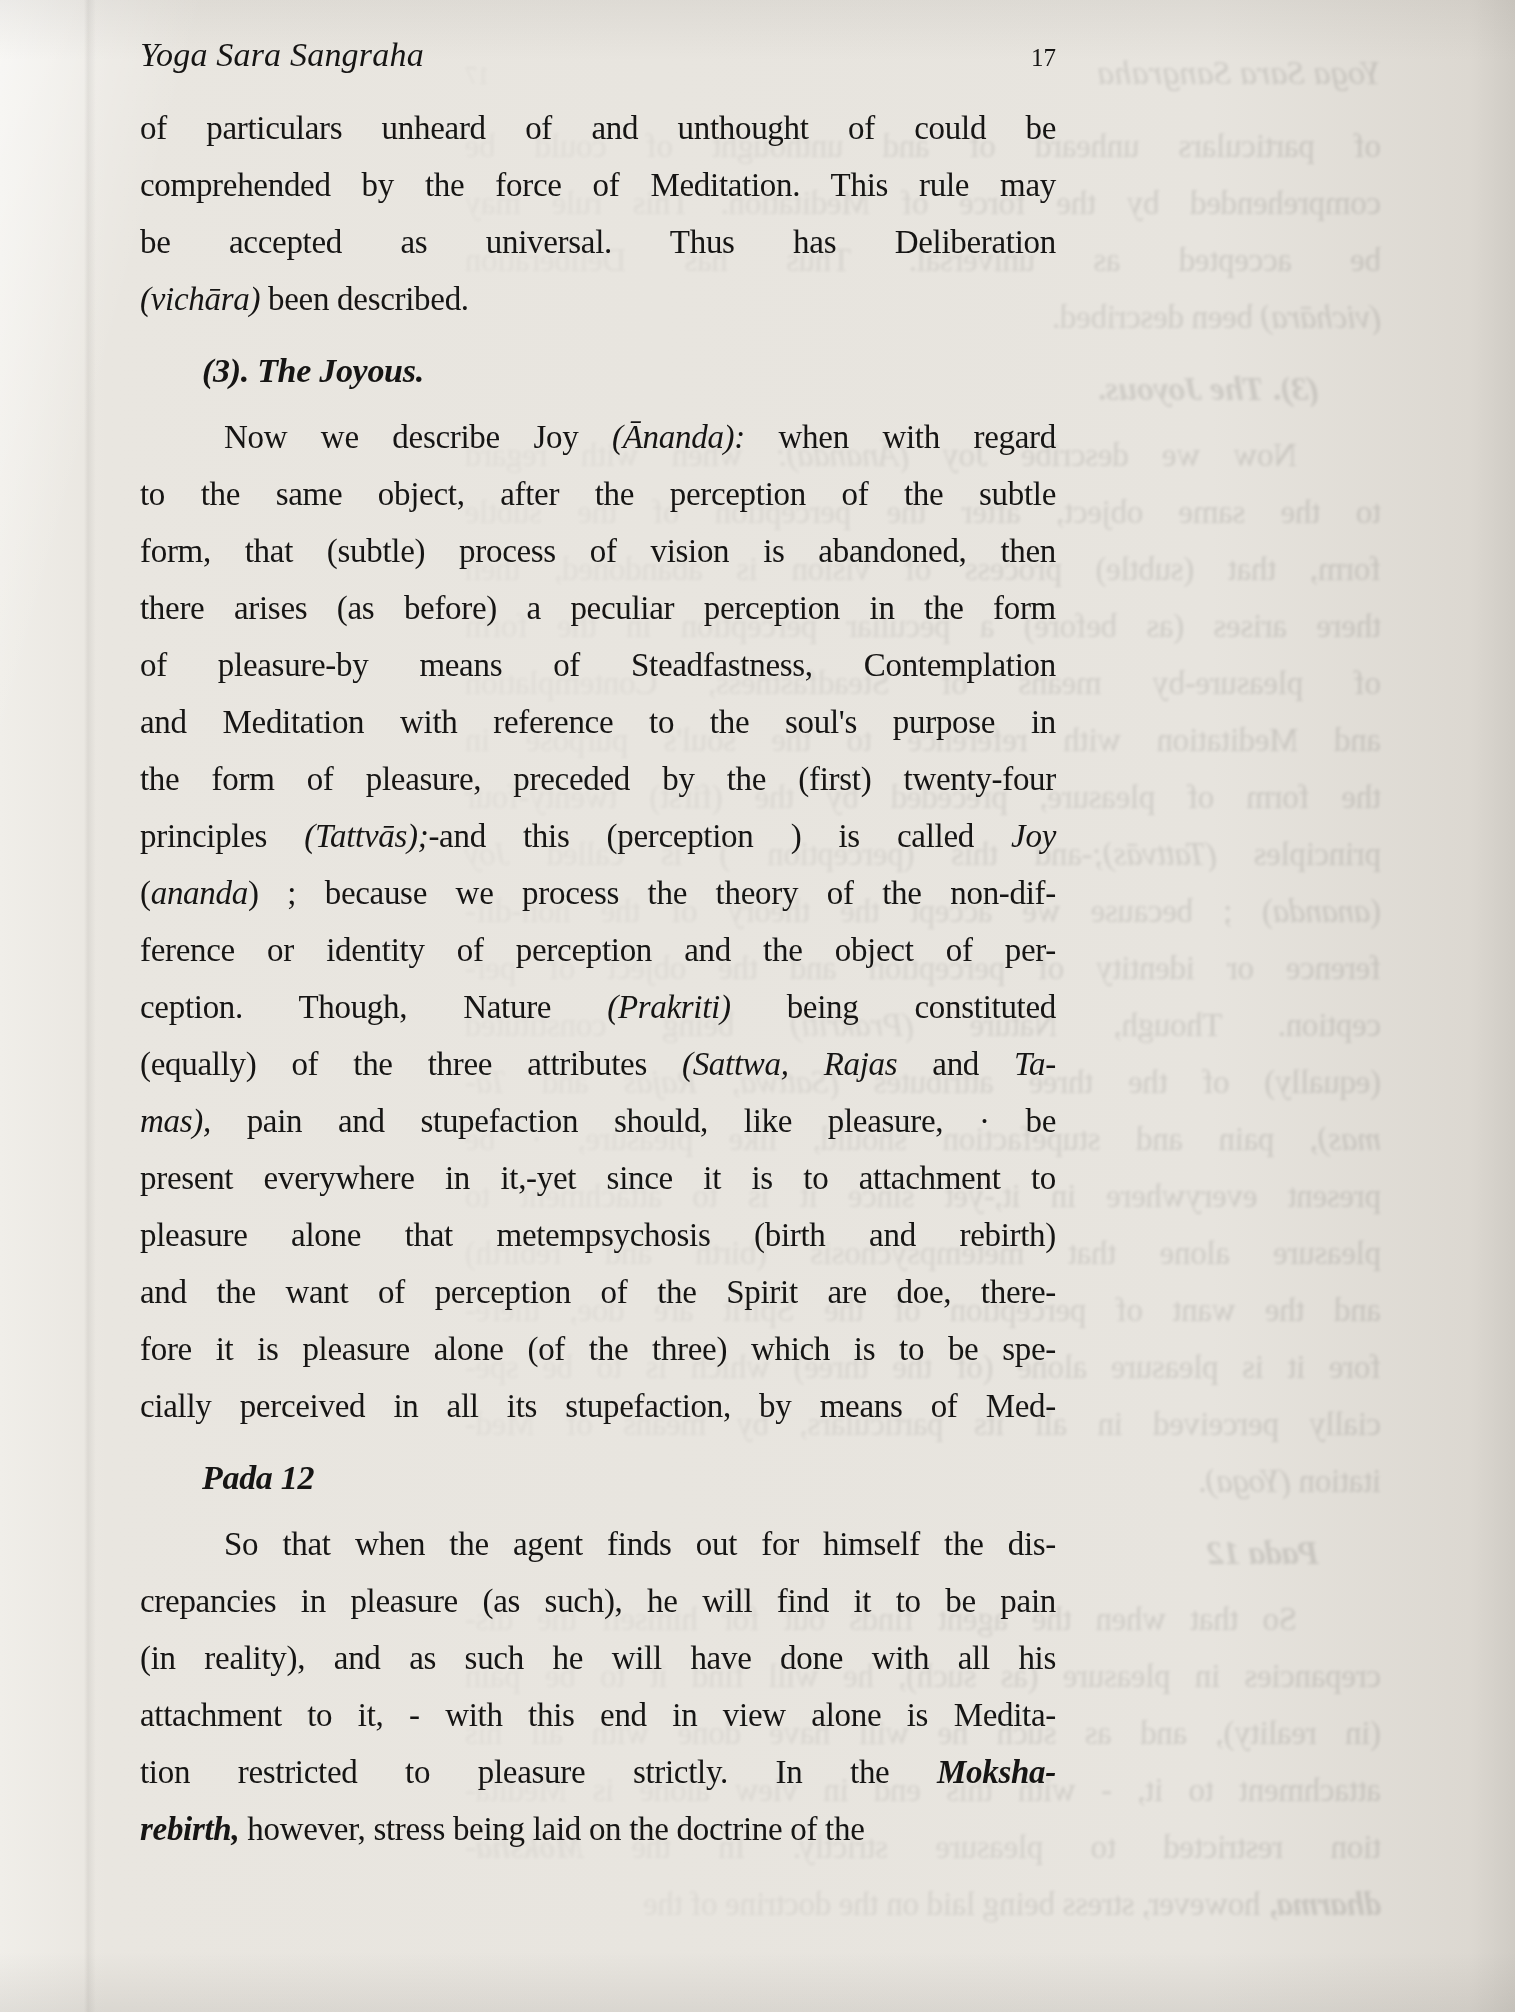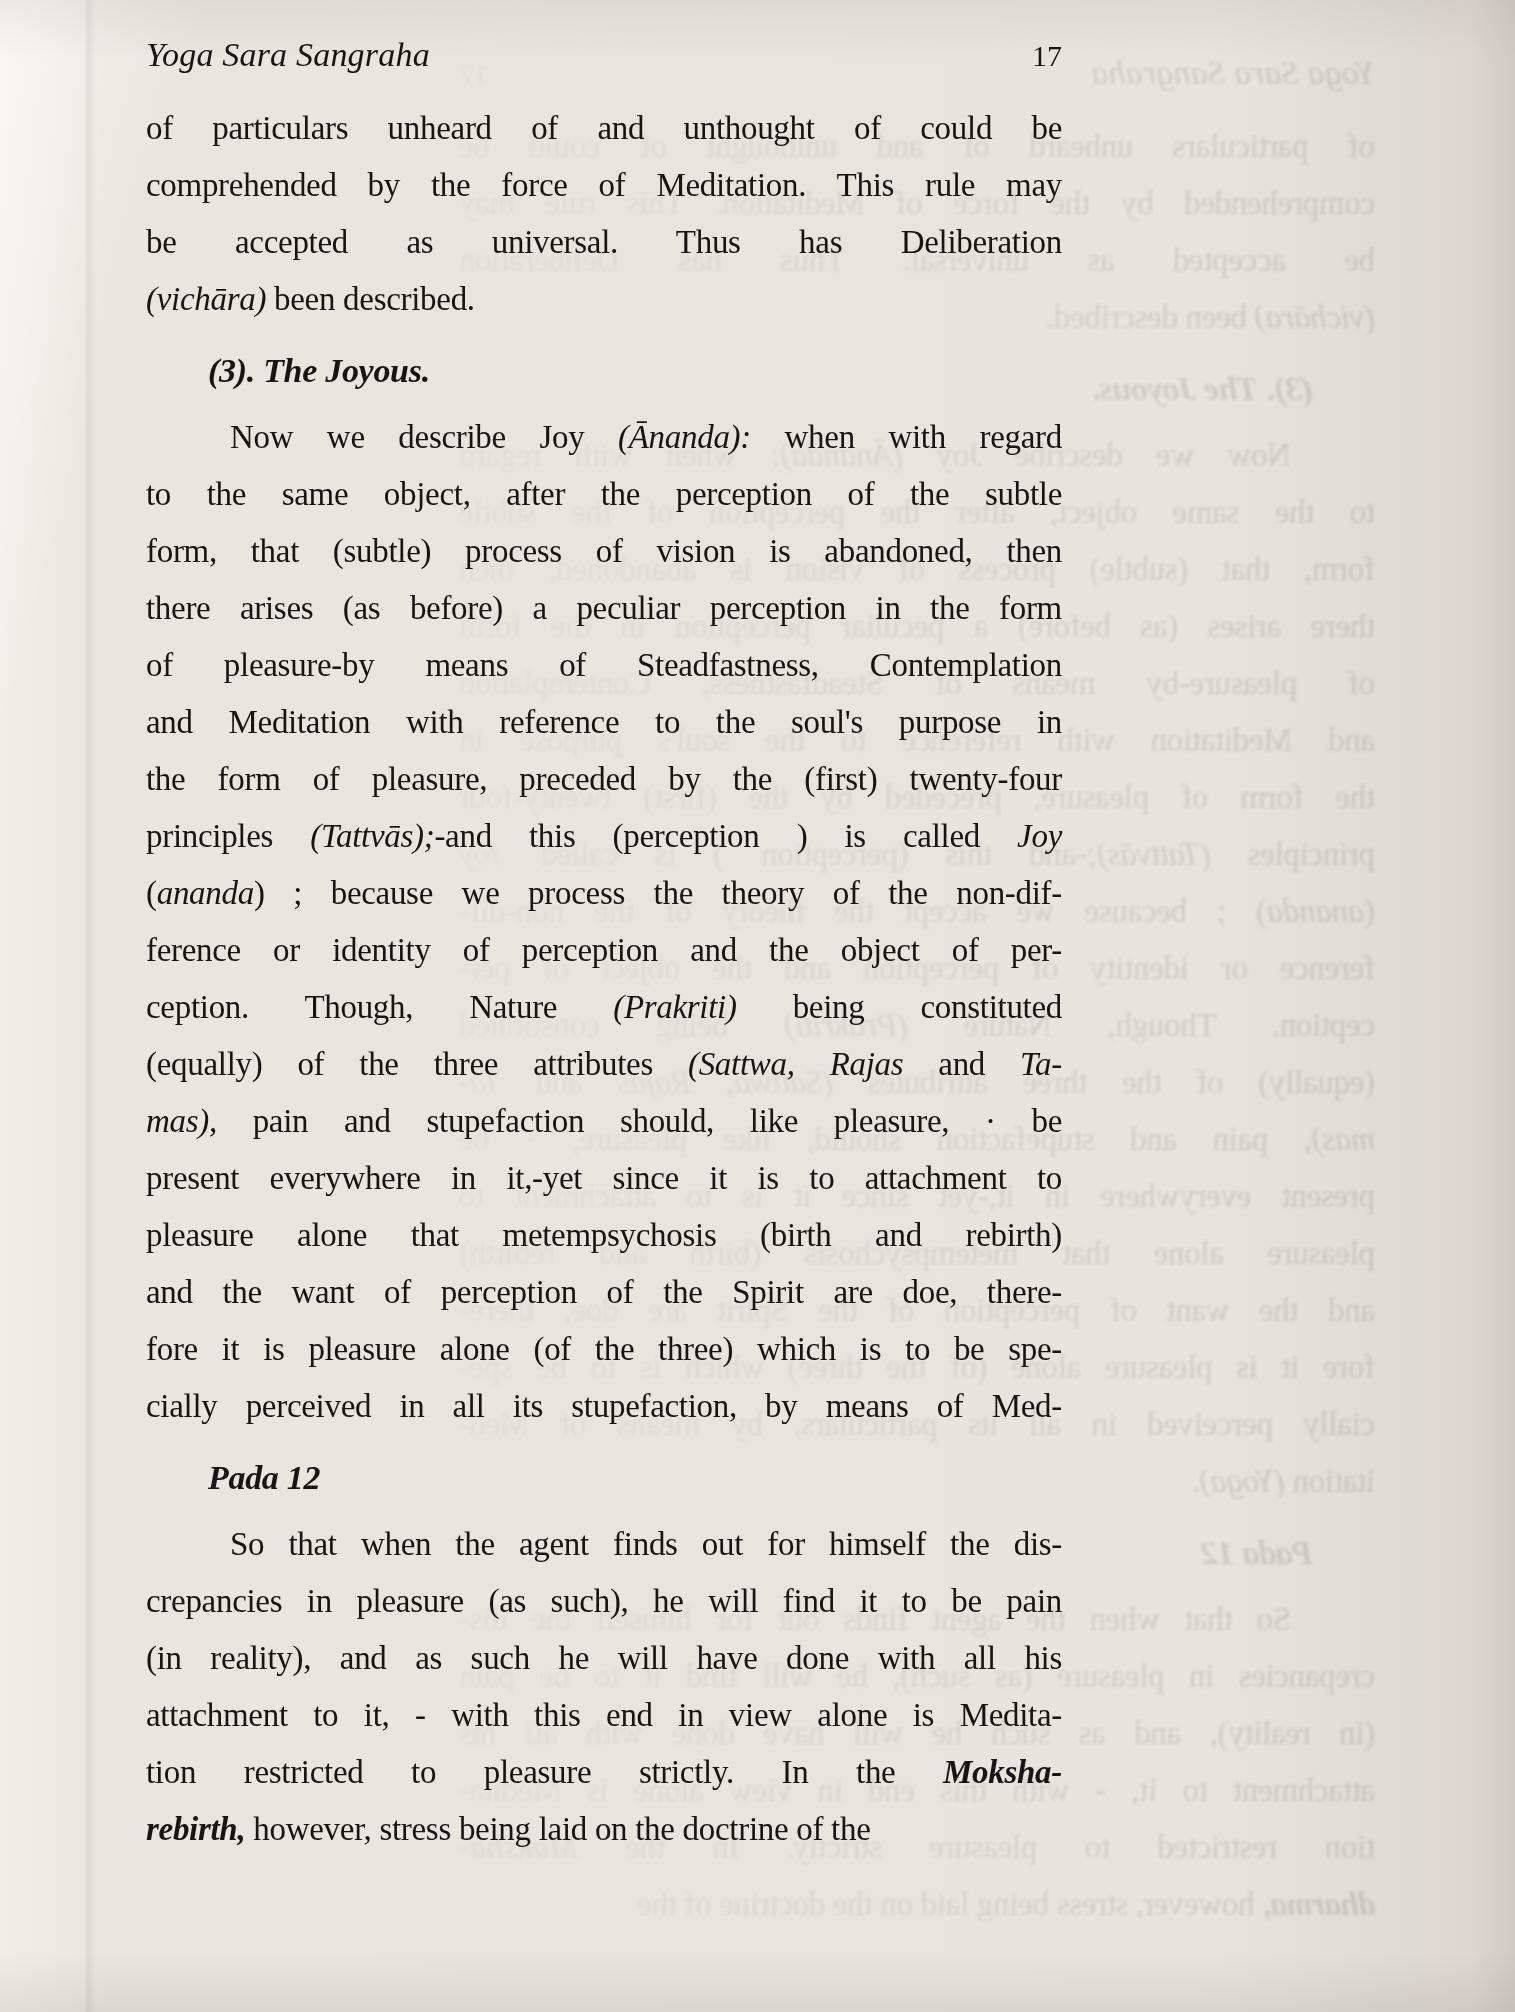--- a/index.html
+++ b/index.html
@@ -23,37 +23,37 @@
     position: absolute;
     inset: 0;
     pointer-events: none;
     background:
       linear-gradient(to bottom, rgba(130,125,118,0.10), rgba(0,0,0,0) 3%),
       linear-gradient(to bottom, rgba(0,0,0,0) 97%, rgba(130,125,118,0.14)),
       linear-gradient(to right, rgba(0,0,0,0) 0, rgba(0,0,0,0) 84px, rgba(100,96,90,0.10) 88px, rgba(0,0,0,0) 96px);
   }
   .content {
     position: absolute;
-    left: 146px;
+    left: 140px;
     top: 36px;
     width: 916px;
   }
   .header-row {
     display: flex;
     justify-content: space-between;
     align-items: baseline;
     margin-bottom: 26px;
   }
   .book-title {
     font-style: italic;
     font-size: 34px;
     letter-spacing: 0.2px;
   }
   .page-number {
-    font-size: 30px;
+    font-size: 25px;
   }
   .text-body {
     font-size: 33px;
     line-height: 57px;
     letter-spacing: -0.3px;
   }
   .paragraph { margin: 0 0 6px 0; }
   .line {
     text-align: justify;
     text-align-last: justify;

